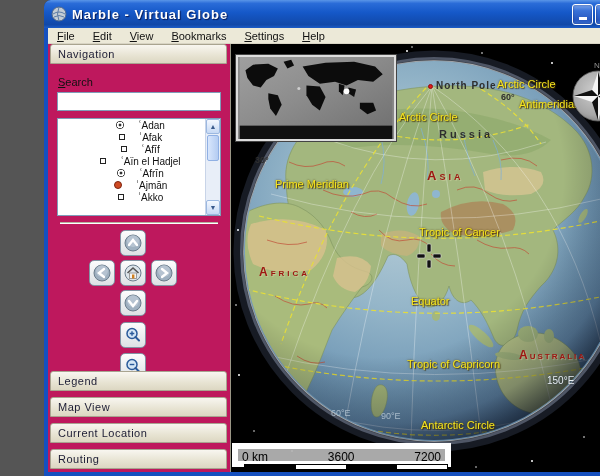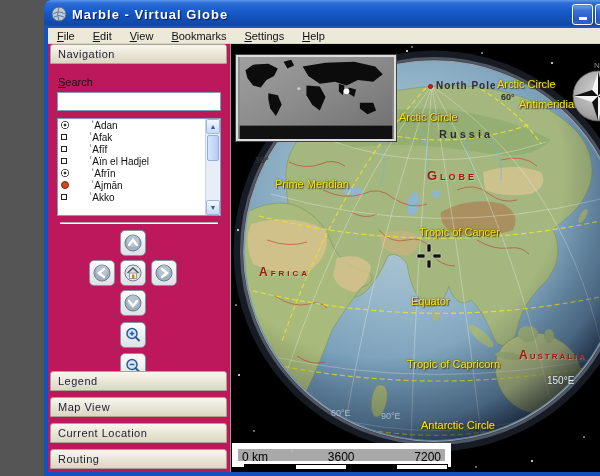--- a/index.html
+++ b/index.html
@@ -60,22 +60,22 @@
   }
   .search-label{ position:absolute; left:10px; top:32px; font-size:11px; color:#111; }
   .search-input{
     position:absolute; left:9px; top:48px; width:164px; height:19px;
     border:1px solid #7f9db9; background:#fff; font-size:11px; padding:0 3px;
   }
   .listbox{
     position:absolute; left:9px; top:74px; width:164px; height:98px;
     border:1px solid #7f9db9; background:#fff; overflow:hidden;
   }
-  .list-item{ display:flex; align-items:center; height:12px; padding-left:3px; gap:22px;
-    font-size:10px; color:#101010; white-space:nowrap; }
+  .list-item{ display:flex; align-items:center; height:12px; padding-left:3px; gap:14px;
+    font-size:10px; color:#101010; white-space:nowrap;justify-content:center; }
   .licon{ flex:0 0 auto; }
   .ic-ring{ width:8px; height:8px; border-radius:50%;
     background:radial-gradient(circle,#333 22%,#fff 30%,#fff 52%,#333 60%,#777 75%,transparent 78%); }
   .ic-square{ width:6px; height:6px; border:1.5px solid #222; background:#fdfdfd; }
   .ic-capital{ width:8px; height:8px; border-radius:50%; background:#cf4a22; border:1px solid #7c2410; }
   .vscroll{
     position:absolute; right:0; top:0; width:15px; height:96px; background:#e8eef8;
     border-left:1px solid #c8d4e8; display:flex; flex-direction:column;
   }
   .sbtn{ height:15px; background:linear-gradient(180deg,#f4f8ff,#c6d8f4);
@@ -403,21 +403,21 @@
 
     <span class="npole-dot" style="left:197px; top:40px"></span>
     <span class="maplabel lbl-dark" style="left:205px; top:36px; font-size:10px; letter-spacing:1px">North Pole</span>
     <span class="maplabel lbl-yellow" style="left:266px; top:34px">Arctic Circle</span>
     <span class="maplabel lbl-dark" style="left:270px; top:48px; font-size:9px">60°</span>
     <span class="maplabel lbl-yellow" style="left:288px; top:54px">Antimeridian</span>
     <span class="maplabel lbl-yellow" style="left:168px; top:67px">Arctic Circle</span>
     <span class="maplabel lbl-dark" style="left:208px; top:84px; font-size:11px; letter-spacing:3px">Russia</span>
     <span class="maplabel lbl-dark" style="left:24px; top:111px; font-size:9px">30°</span>
     <span class="maplabel lbl-yellow" style="left:44px; top:134px">Prime Meridian</span>
-    <span class="maplabel lbl-red" style="left:196px; top:124px; font-size:13px">Globe</span>
+    <span class="maplabel lbl-red" style="left:196px; top:124px; font-size:13px">Asia</span>
     <span class="maplabel lbl-yellow" style="left:188px; top:182px">Tropic of Cancer</span>
     <span class="maplabel lbl-red" style="left:28px; top:221px; font-size:12px">Africa</span>
     <span class="maplabel lbl-yellow" style="left:180px; top:251px">Equator</span>
     <span class="maplabel lbl-yellow" style="left:176px; top:314px">Tropic of Capricorn</span>
     <span class="maplabel lbl-red" style="left:288px; top:304px; font-size:12px; letter-spacing:2px">Australia</span>
     <span class="maplabel lbl-white" style="left:316px; top:331px; font-size:10px">150°E</span>
     <span class="maplabel lbl-faint" style="left:100px; top:364px; font-size:9px">60°E</span>
     <span class="maplabel lbl-faint" style="left:150px; top:367px; font-size:9px">90°E</span>
     <span class="maplabel lbl-yellow" style="left:190px; top:375px">Antarctic Circle</span>
 

